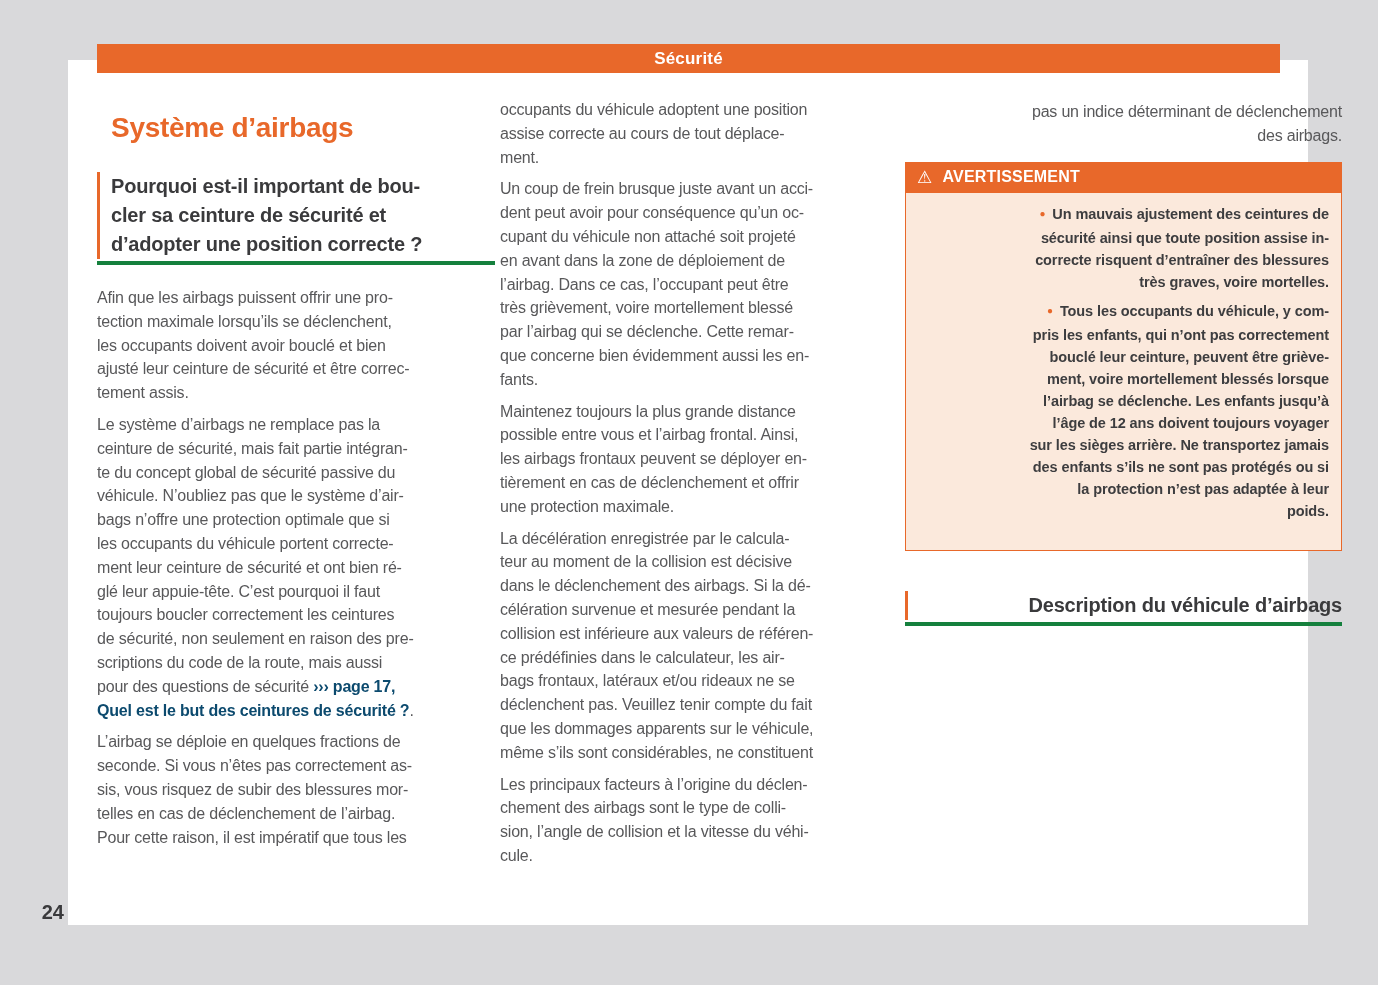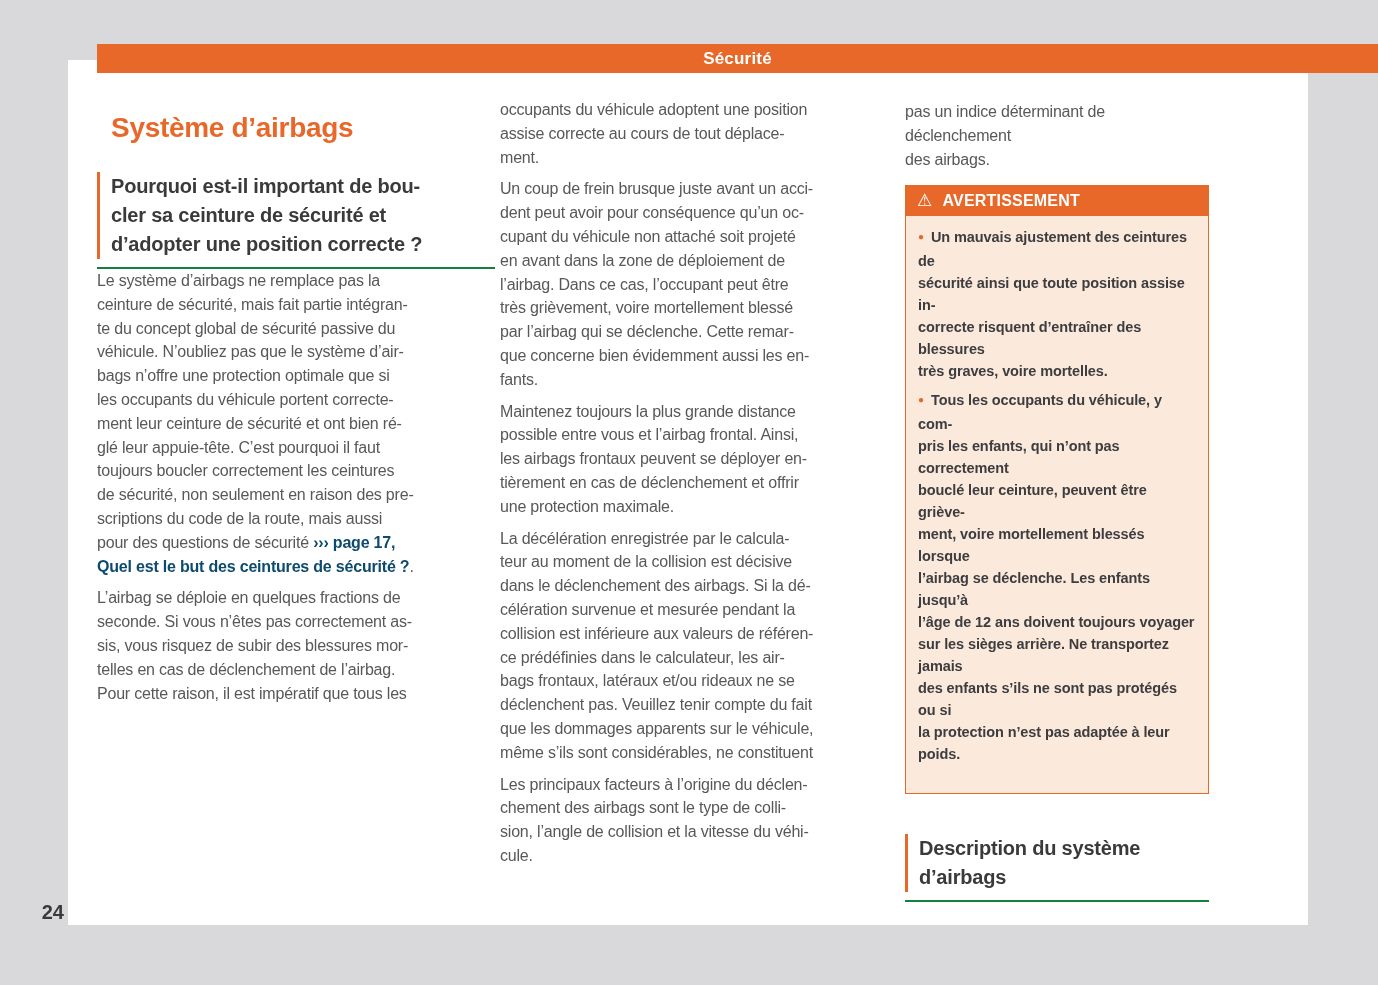--- a/index.html
+++ b/index.html
@@ -6,32 +6,32 @@
   body{
     width:1378px;height:985px;
     background:#d9d9db;
     font-family:"Liberation Sans",sans-serif;
     position:relative;
     -webkit-font-smoothing:antialiased;
   }
   .canvas{position:absolute;left:0;top:0;width:1378px;height:985px;background:#d9d9db;overflow:hidden;}
   .page{position:absolute;left:68px;top:60px;width:1240px;height:865px;background:#ffffff;}
   .header-bar{
-    position:absolute;left:97px;top:44px;width:1281px;height:29px;
+    position:absolute;left:97px;top:44px;width:1183px;height:29px;
     background:#e8682a;color:#ffffff;
     display:flex;align-items:center;justify-content:center;
     font-size:17px;font-weight:700;letter-spacing:.2px;
   }
   .col{position:absolute;top:98px;}
   .col1{left:97px;width:398px;}
   .col2{left:500px;width:378px;}
-  .col3{left:905px;width:304px;top:100px;}
+  .col3{left:905px;width:437px;top:100px;text-align:right;}
   .doc-title{color:#e8682a;font-size:28px;font-weight:700;line-height:32px;margin:14px;letter-spacing:-.3px;}
   .doc-subtitle{color:#e8682a;font-size:23px;font-weight:700;line-height:28px;margin:32px 0 0;letter-spacing:-.3px;}
-  .section-heading-wrap{margin-top:28px;border-bottom:2px solid #15803d;padding-bottom:8px;}
+  .section-heading-wrap{margin-top:28px;border-bottom:4px solid #15803d;padding-bottom:2px;}
   .section-heading{
     border-left:3px solid #e8682a;padding-left:11px;
     font-size:20px;font-weight:700;color:#3a3a3c;line-height:29px;
     white-space:pre-line;letter-spacing:-.2px;
   }
   .para{
     font-size:16px;line-height:23.8px;color:#58585a;
     white-space:pre-line;margin:0 0 8px;letter-spacing:-.2px;
   }
   .para .bold{font-weight:700;color:#0c4a6e;}
@@ -70,20 +70,25 @@
     <span>Sécurité</span>
   </div>
 
   <div class="col col1">
     <h1 class="doc-title">Système d’airbags</h1>
     <div class="section-heading-wrap">
       <div class="section-heading">Pourquoi est-il important de bou-
 cler sa ceinture de sécurité et
 d’adopter une position correcte ?</div>
     </div>
+    <p class="para first-para">Afin que les airbags puissent offrir une pro-
+tection maximale lorsqu’ils se déclenchent,
+les occupants doivent avoir bouclé et bien
+ajusté leur ceinture de sécurité et être correc-
+tement assis.</p>
     <p class="para"><span>Le système d’airbags ne remplace pas la
 ceinture de sécurité, mais fait partie intégran-
 te du concept global de sécurité passive du
 véhicule. N’oubliez pas que le système d’air-
 bags n’offre une protection optimale que si
 les occupants du véhicule portent correcte-
 ment leur ceinture de sécurité et ont bien ré-
 glé leur appuie-tête. C’est pourquoi il faut
 toujours boucler correctement les ceintures
 de sécurité, non seulement en raison des pre-
@@ -152,18 +157,18 @@
 l’airbag se déclenche. Les enfants jusqu’à
 l’âge de 12 ans doivent toujours voyager
 sur les sièges arrière. Ne transportez jamais
 des enfants s’ils ne sont pas protégés ou si
 la protection n’est pas adaptée à leur
 poids.</div>
       </div>
     </div>
 
     <div class="section-heading-wrap desc-wrap">
-      <div class="section-heading">Description du système d’airbags</div>
+      <div class="section-heading">Description du véhicule d’airbags</div>
     </div>
   </div>
 
   <div class="page-number">24</div>
 </div>
 
 </body></html>

